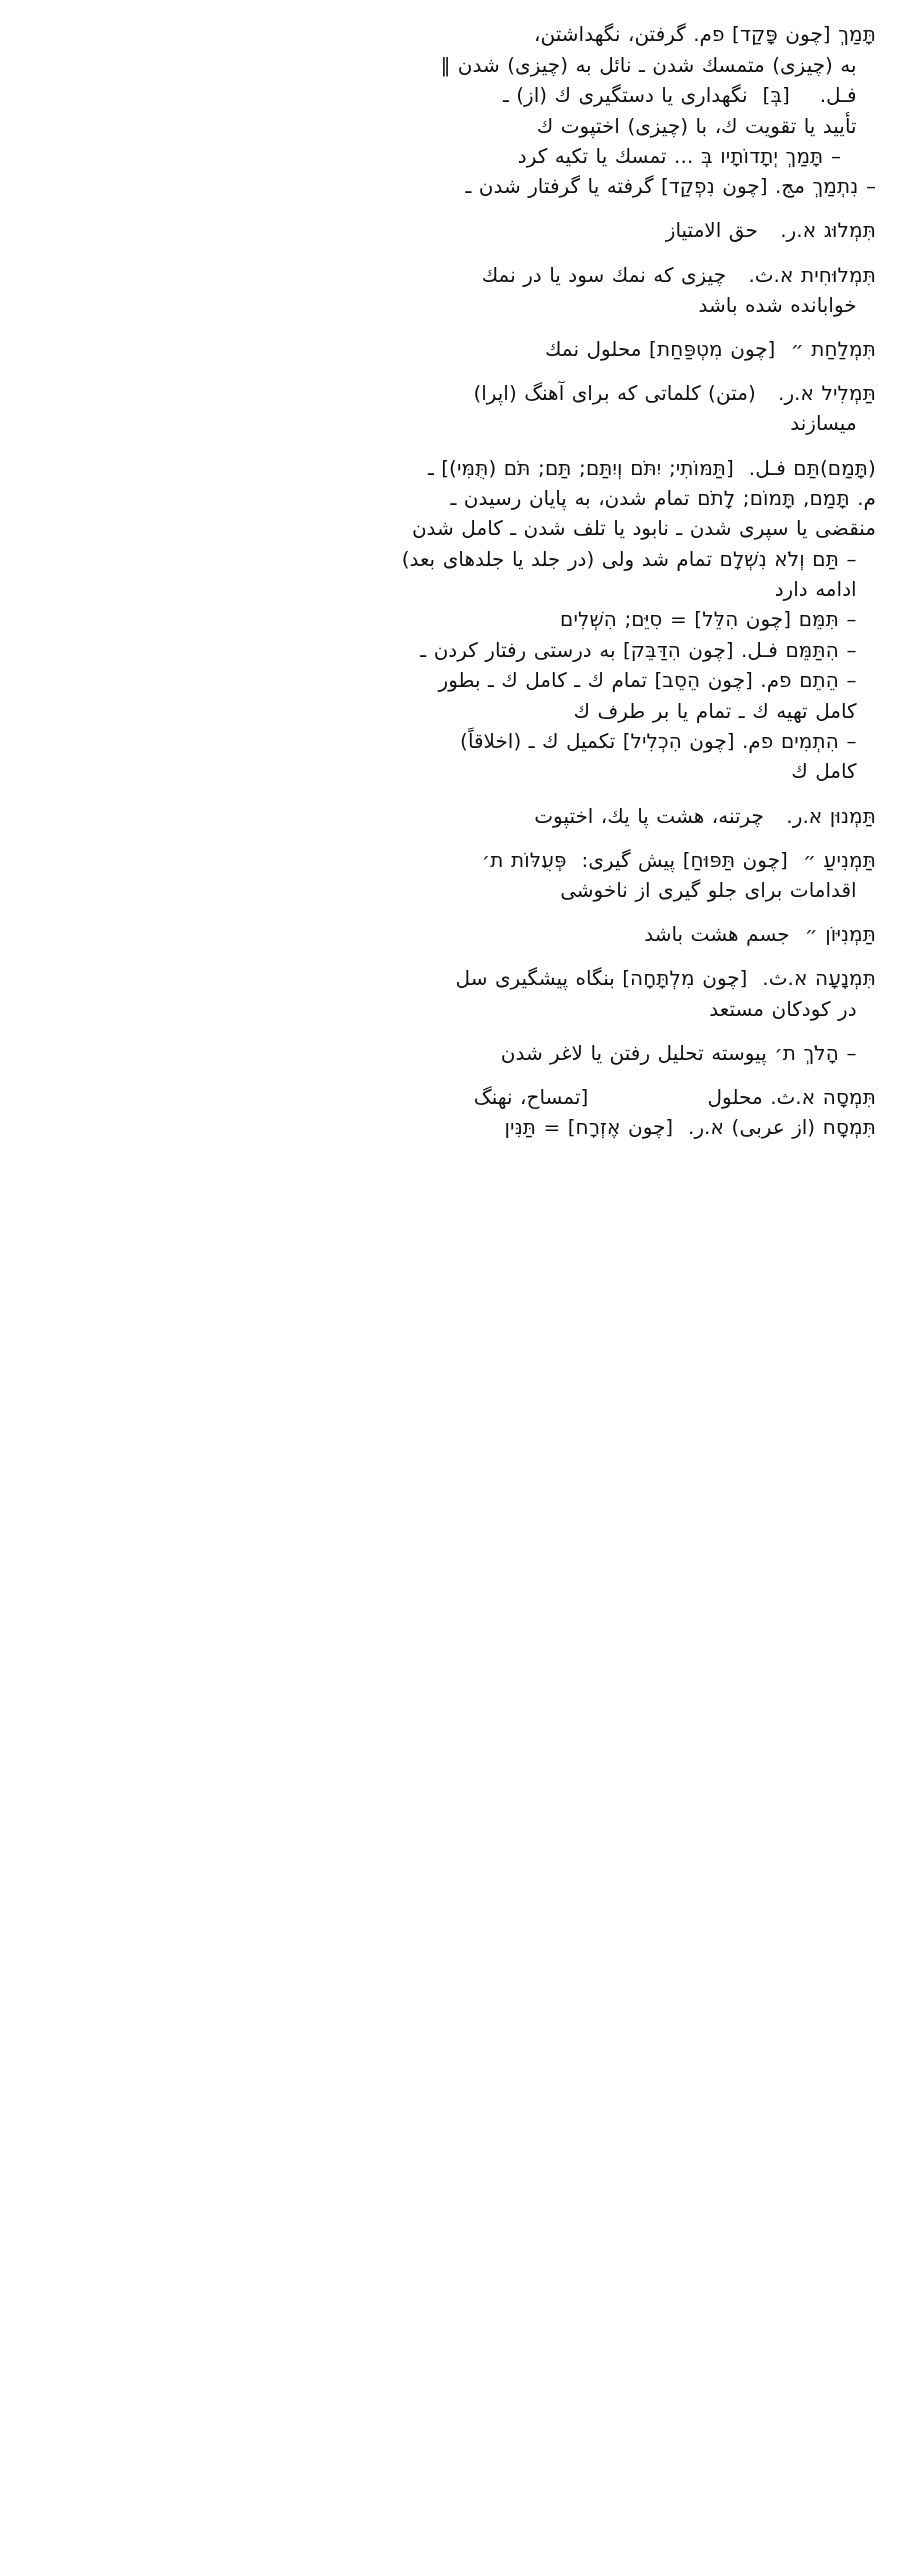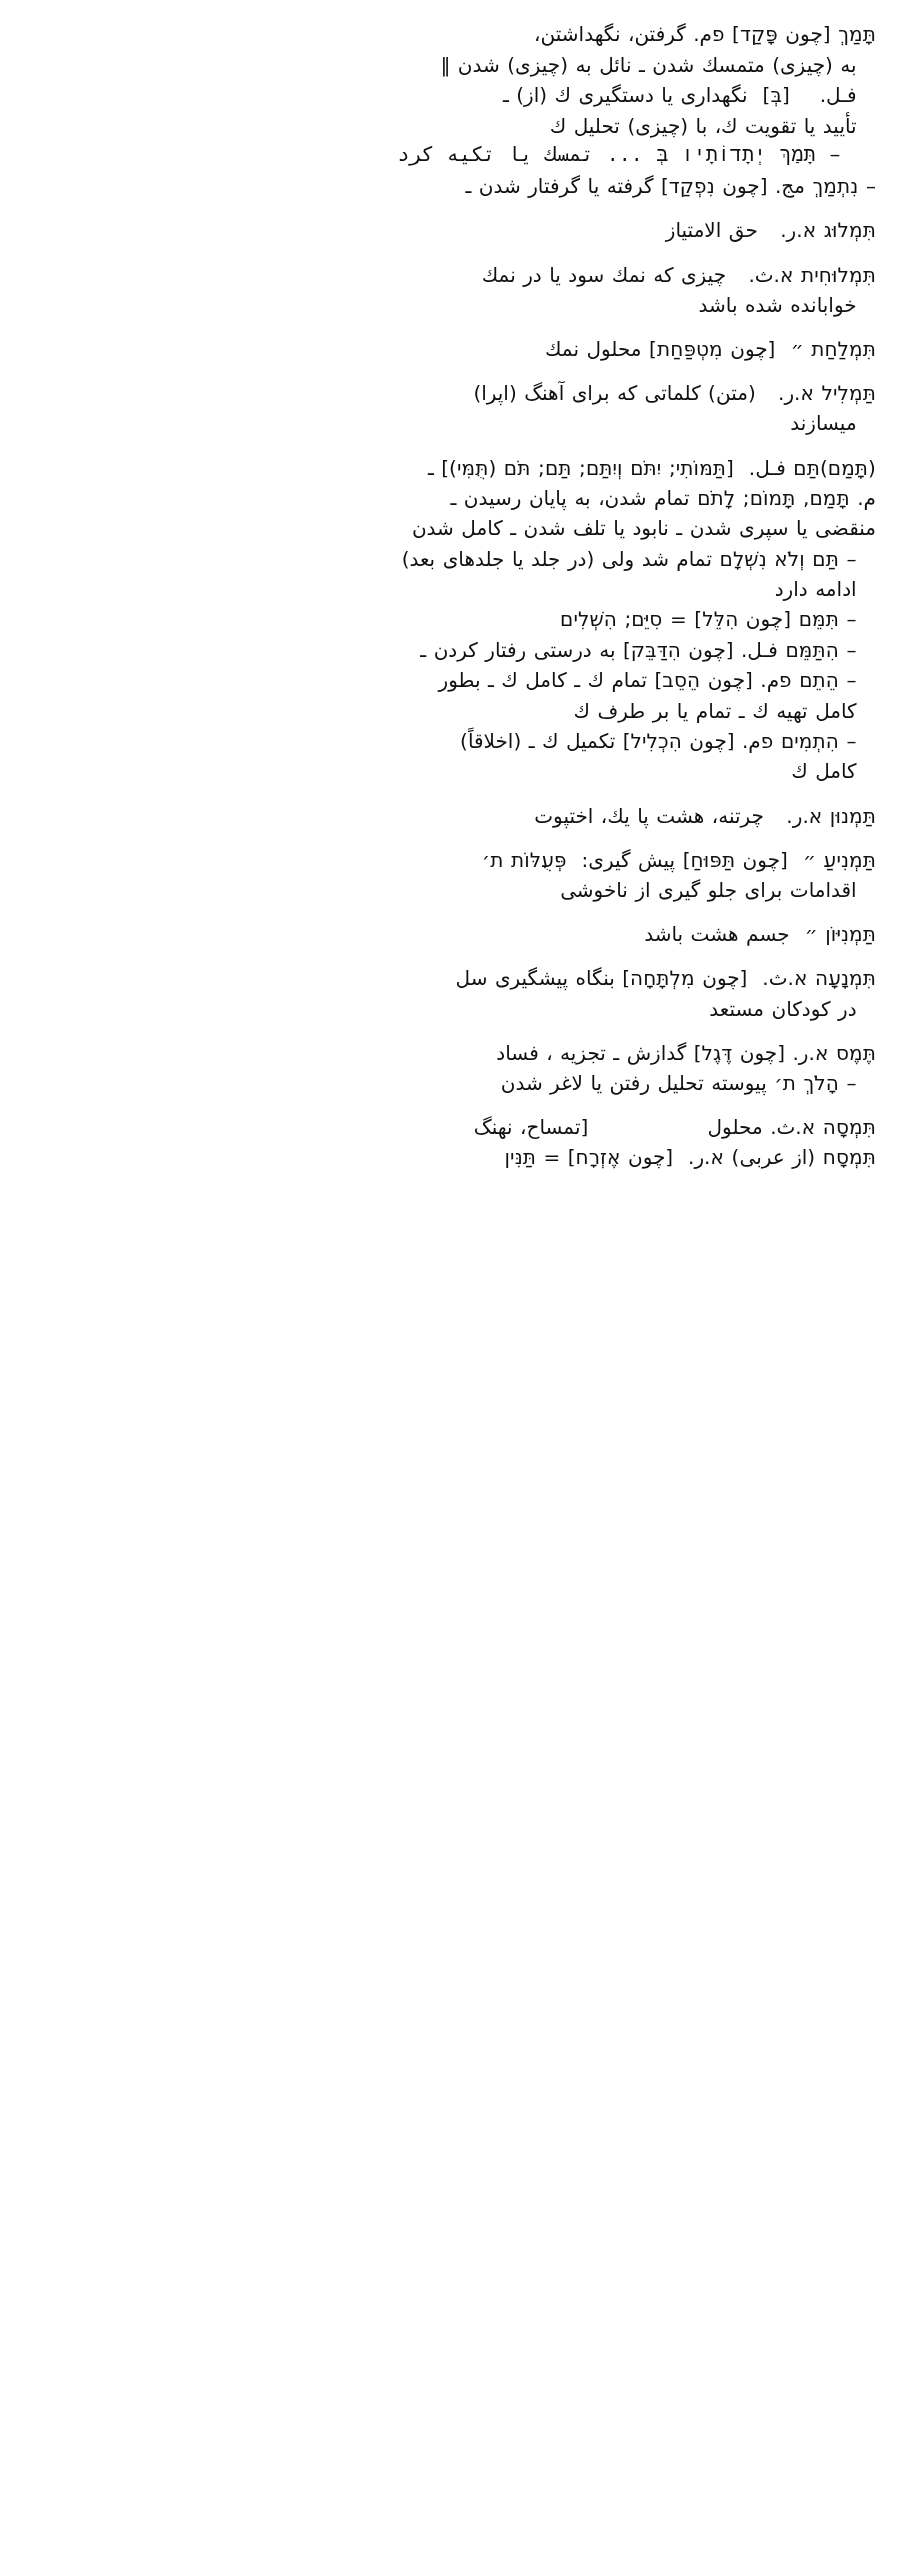--- a/index.html
+++ b/index.html
@@ -28,33 +28,33 @@
     display: block;
     line-height: 1.52;
     font-size: 20px;
     letter-spacing: 0.1px;
     white-space: pre-wrap;
     word-spacing: 1.1px;
   }
   
   .ind-0 { padding-right: 0; }
   .ind-1 { padding-right: 19.4px; }
-  .ind-2 { padding-right: 35px; font-family: Liberation Mono, monospace; }
+  .ind-2 { padding-right: 35px; }
   .spacer-md { height: 10.3px; }
 </style>
 </head>
 <body>
 
 <div id="page">
   <div id="entries-root">
       <div class="entry" id="entry-tamak">
         <div class="line ind-0">תָּמַךְ [چون פָּקַד] פ‌م. گرفتن، نگهداشتن،</div>
         <div class="line ind-1">به (چیزی) متمسك شدن ـ نائل به (چیزی) شدن ‖</div>
         <div class="line ind-1">فـل.    [בְּ]  نگهداری یا دستگیری ك (از) ـ</div>
-        <div class="line ind-1">تأیید یا تقویت ك، با (چیزی) تحلیل ك</div>
+        <div class="line ind-1">تأیید یا تقویت ك، با (چیزی) اختپوت ك</div>
         <div class="line ind-2">– תָּמַךְ יְתָדוֹתָיו בְּ ... تمسك یا تکیه کرد</div>
         <div class="line ind-0">– נִתְמַךְ مج. [چون נִפְקַד] گرفته یا گرفتار شدن ـ</div>
         <div class="spacer-md"></div>
       </div>
       <div class="entry" id="entry-timlug">
         <div class="line ind-0">תִּמְלוּג א.ر.   حق الامتیاز</div>
         <div class="spacer-md"></div>
       </div>
       <div class="entry" id="entry-timluhit">
         <div class="line ind-0">תִּמְלוּחִית א.ث.   چیزی که نمك سود یا در نمك</div>
@@ -96,21 +96,20 @@
       <div class="entry" id="entry-tamnion">
         <div class="line ind-0">תַּמְנִיּוֹן ״  جسم هشت باشد</div>
         <div class="spacer-md"></div>
       </div>
       <div class="entry" id="entry-tamnaa">
         <div class="line ind-0">תִּמְנָעָה א.ث.  [چون מִלְתָּחָה] بنگاه پیشگیری سل</div>
         <div class="line ind-1">در کودکان مستعد</div>
         <div class="spacer-md"></div>
       </div>
       <div class="entry" id="entry-temes">
-        <div class="line ind-0">תֶּמֶס א.ر. [چون דֶּגֶל] گدازش ـ تجزیه ، فساد</div>
         <div class="line ind-1">– הָלֹךְ ת׳ پیوسته تحلیل رفتن یا لاغر شدن</div>
         <div class="spacer-md"></div>
       </div>
       <div class="entry" id="entry-timsa">
         <div class="line ind-0">תִּמְסָה א.ث. محلول                [تمساح، نهنگ</div>
         <div class="line ind-0">תִּמְסָח (از عربی) א.ر.  [چون אֶזְרָח] = תַּנִּין</div>
         <div class="spacer-md"></div>
       </div>
     </div>
 </div>

